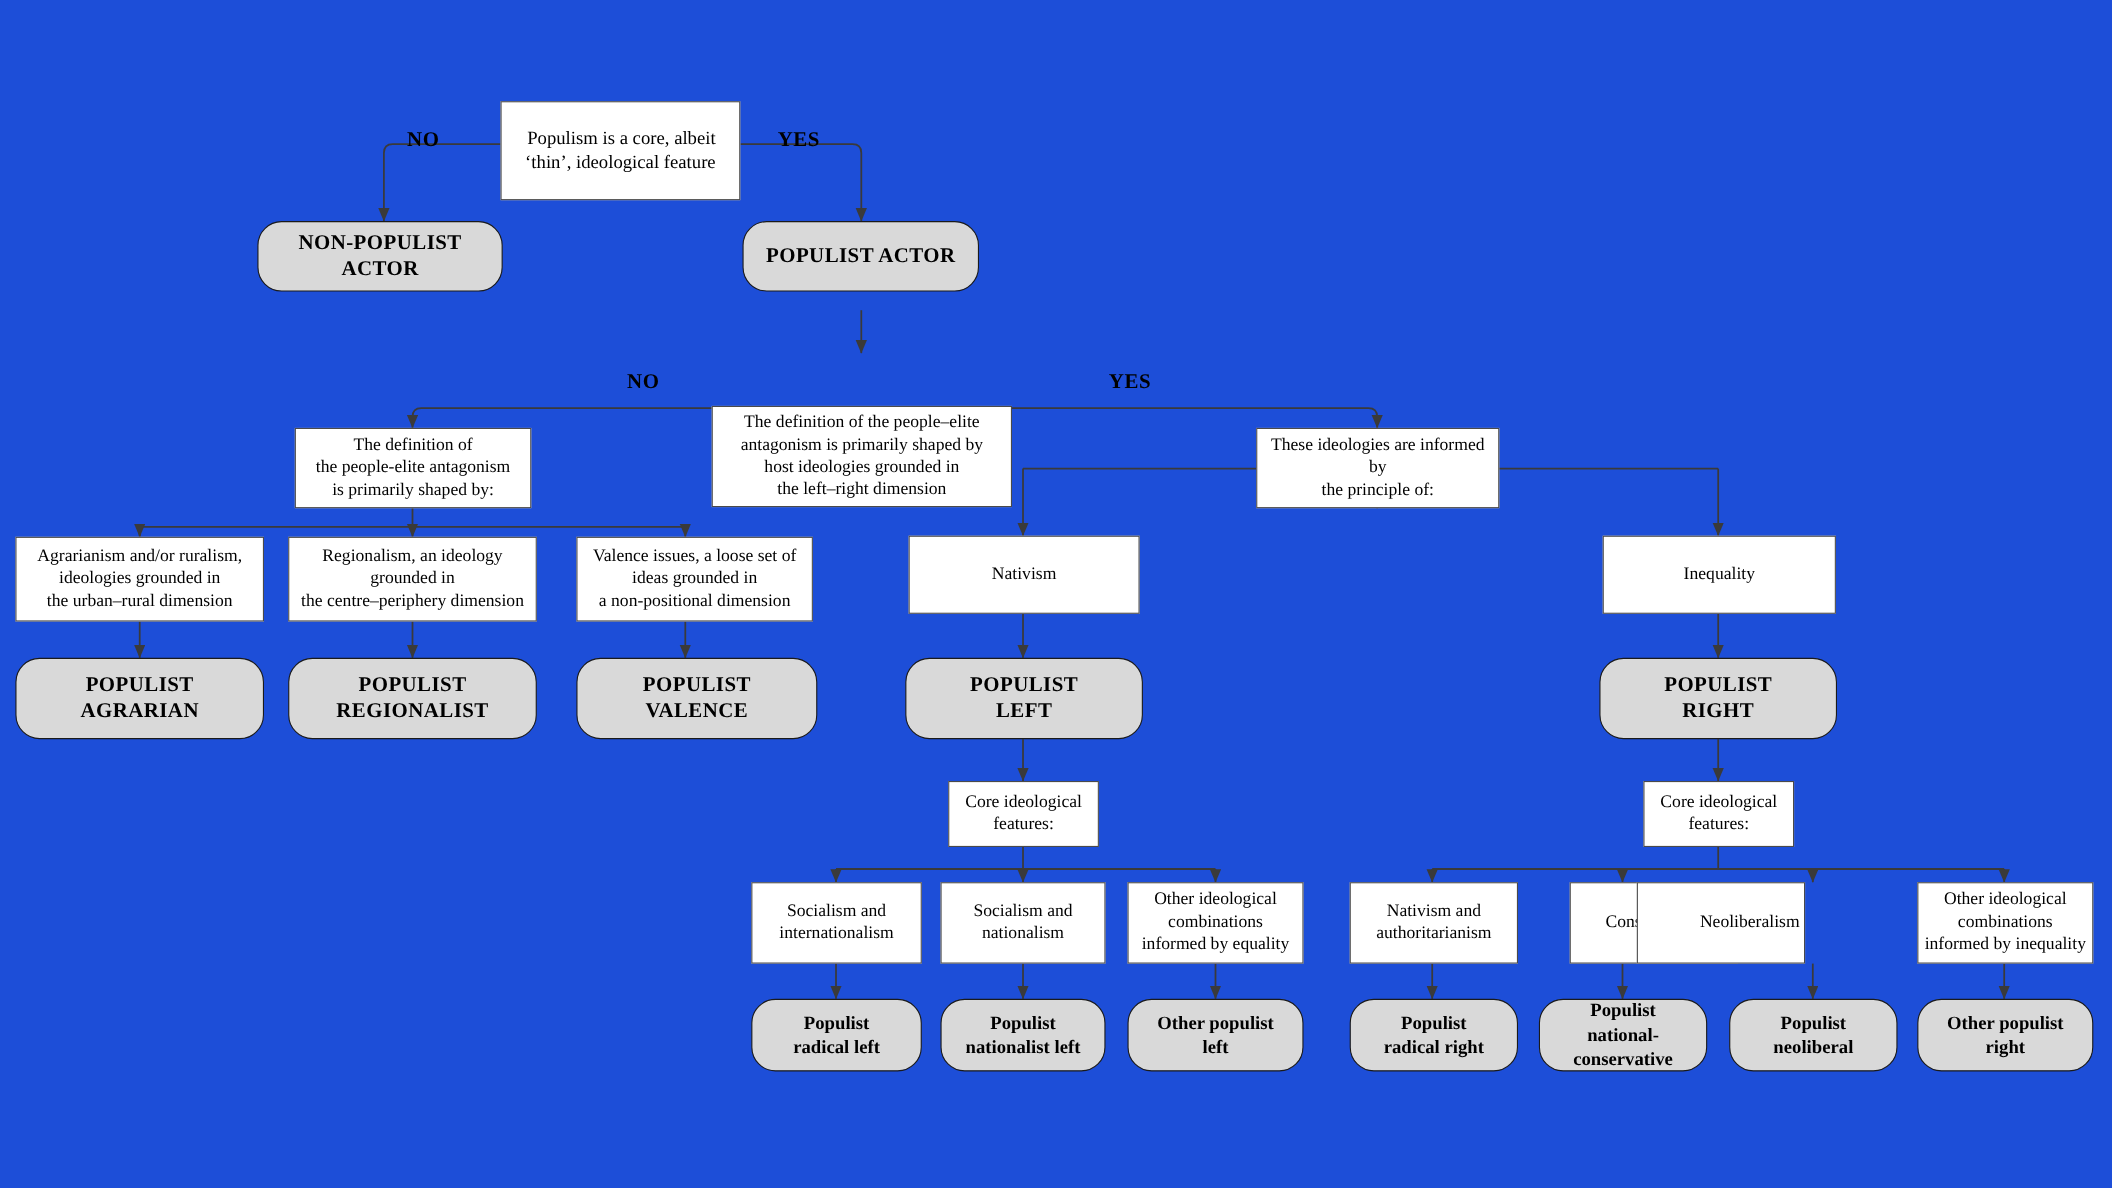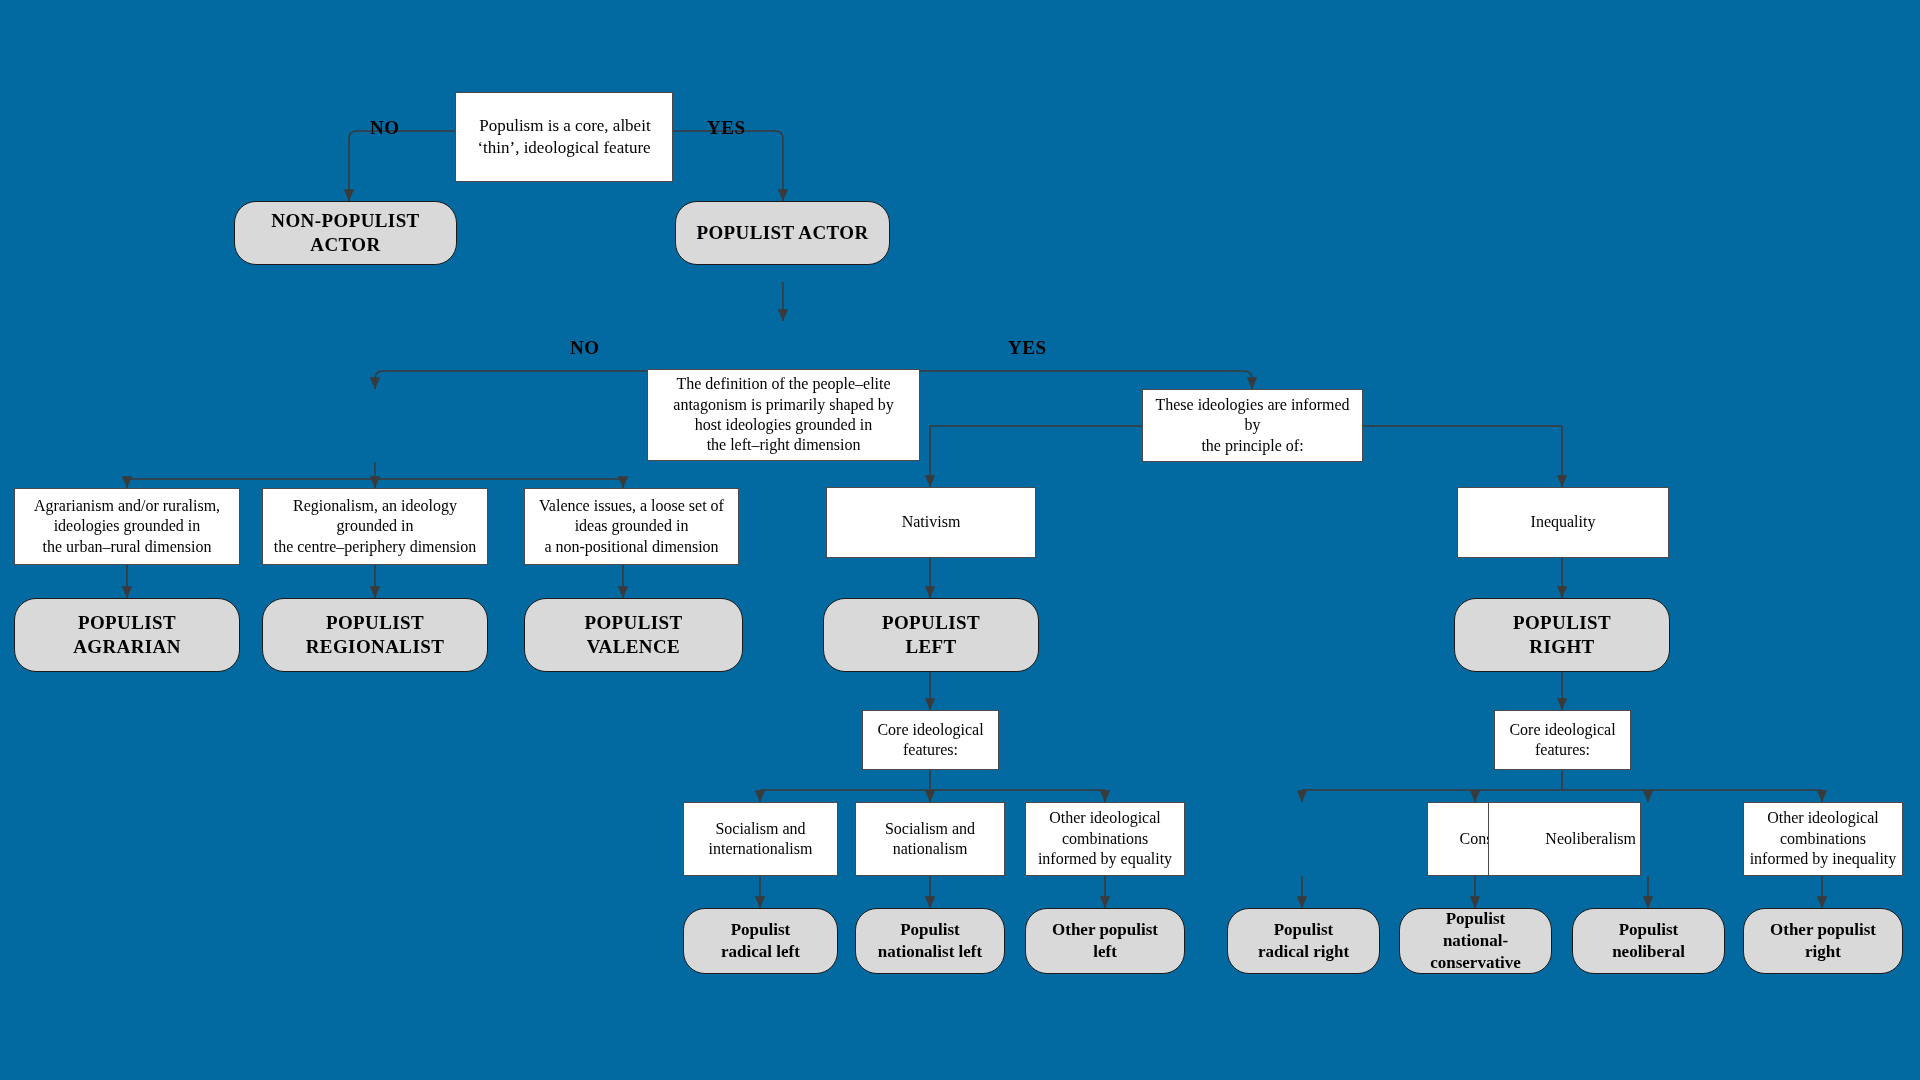--- a/index.html
+++ b/index.html
@@ -4,21 +4,21 @@
 <style>
   html, body {
     margin: 0;
     padding: 0;
     background: #ffffff;
   }
   #canvas {
     position: relative;
     width: 1920px;
     height: 1080px;
-    background: #0369a1;
+    background: #1d4ed8;
     overflow: hidden;
     font-family: "Liberation Serif", "DejaVu Serif", serif;
   }
   #wires {
     position: absolute;
     left: 0;
     top: 0;
     width: 1920px;
     height: 1080px;
     pointer-events: none;
@@ -159,20 +159,25 @@
     <span class="txt">POPULIST ACTOR</span>
   </div>
 
   <div class="node rect rect-sm" style="left:647px; top:321px; width:273px; height:92px;margin-top:48px;">
     <span class="txt">The definition of the people–elite
 antagonism is primarily shaped by
 host ideologies grounded in
 the left–right dimension</span>
   </div>
 
+  <div class="node rect rect-sm" style="left:268px; top:389px; width:215px; height:73px;">
+    <span class="txt">The definition of
+the people-elite antagonism
+is primarily shaped by:</span>
+  </div>
 
   <div class="node rect rect-sm" style="left:1142px; top:389px; width:221px; height:73px;">
     <span class="txt">These ideologies are informed by
 the principle of:</span>
   </div>
 
   <div class="node rect rect-sm" style="left:14px; top:488px; width:226px; height:77px;">
     <span class="txt">Agrarianism and/or ruralism,
 ideologies grounded in
 the urban–rural dimension</span>
@@ -233,20 +238,24 @@
   <div class="node rect rect-sm" style="left:855px; top:802px; width:150px; height:74px;">
     <span class="txt">Socialism and
 nationalism</span>
   </div>
   <div class="node rect rect-sm" style="left:1025px; top:802px; width:160px; height:74px;">
     <span class="txt">Other ideological
 combinations
 informed by equality</span>
   </div>
 
+  <div class="node rect rect-sm" style="left:1227px; top:802px; width:153px; height:74px;">
+    <span class="txt">Nativism and
+authoritarianism</span>
+  </div>
   <div class="node rect rect-sm" style="left:1399px; top:802px; width:153px; height:74px;margin-left:28px;">
     <span class="txt">Conservatism</span>
   </div>
   <div class="node rect rect-sm" style="left:1488px; top:802px; width:153px; height:74px;justify-content:flex-end;">
     <span class="txt">Neoliberalism</span>
   </div>
   <div class="node rect rect-sm" style="left:1743px; top:802px; width:160px; height:74px;">
     <span class="txt">Other ideological
 combinations
 informed by inequality</span>

